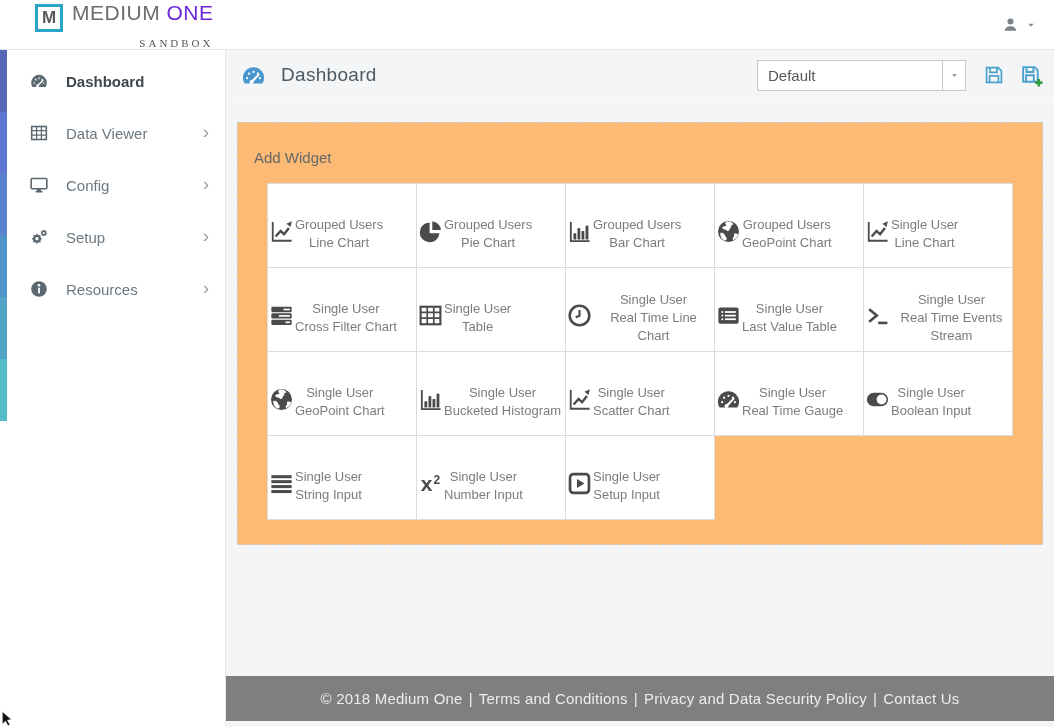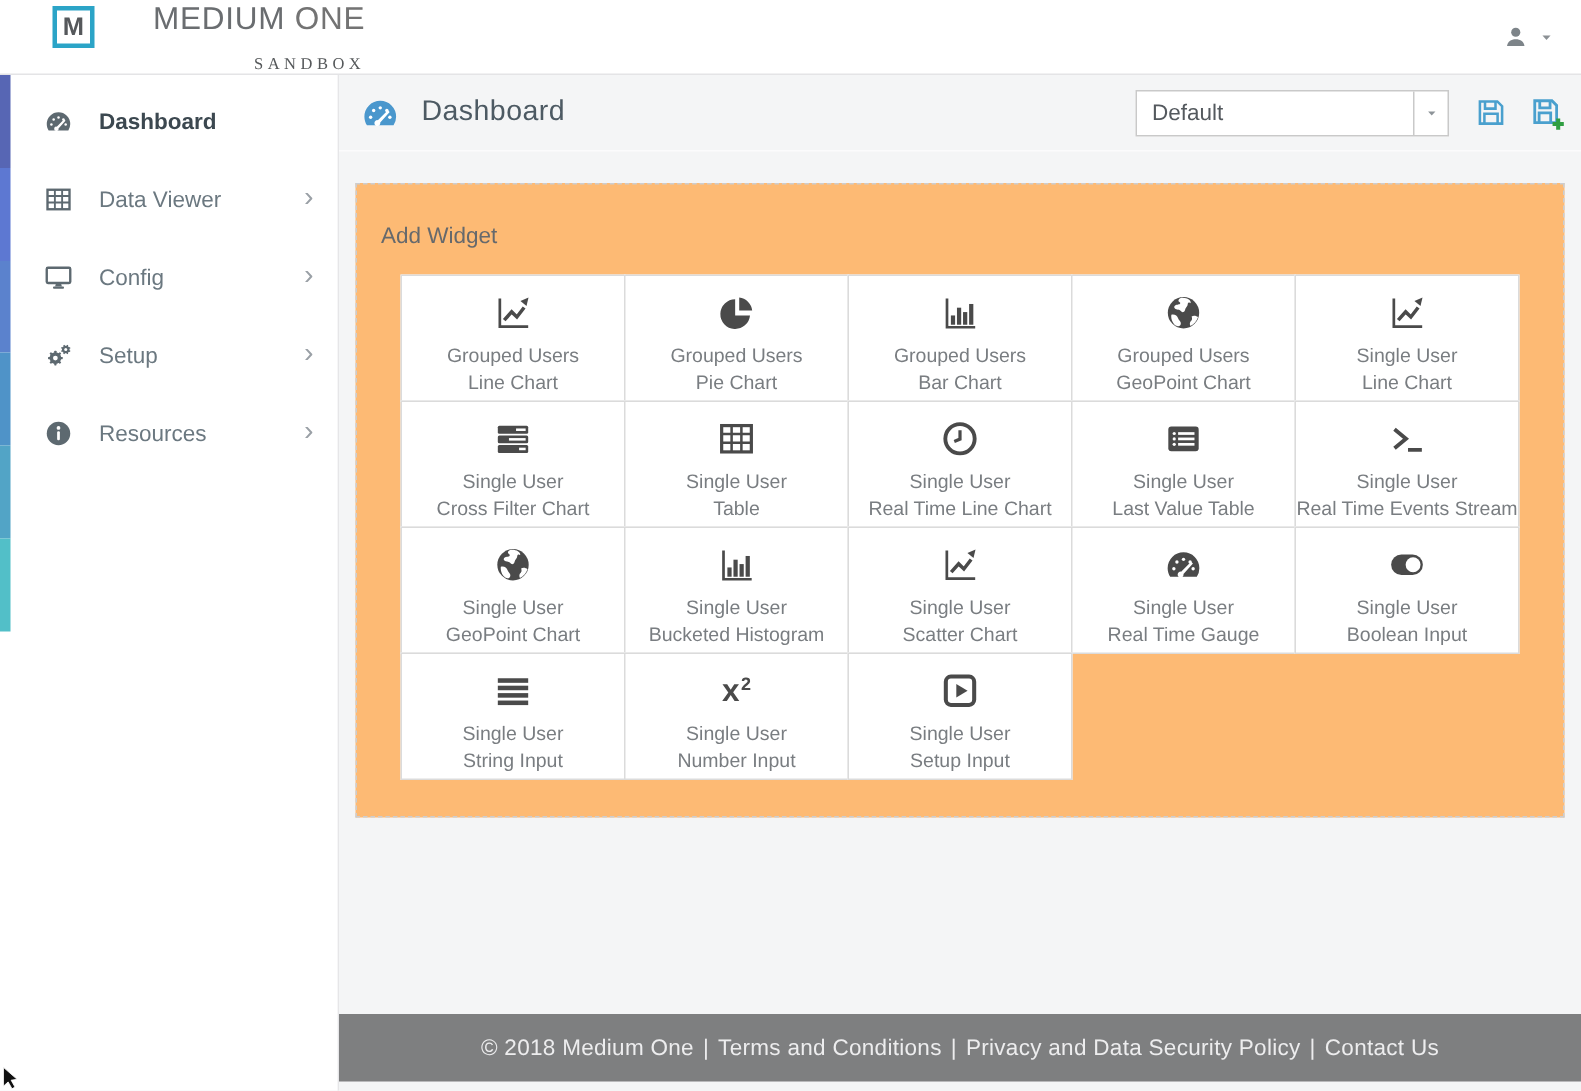--- a/index.html
+++ b/index.html
@@ -21,22 +21,22 @@
     display:flex; align-items:center; z-index:20;
   }
   .logo { display:flex; align-items:flex-start; margin-left:35px; cursor:pointer; }
   .logo-mark {
     width:28px; height:28px; border:3px solid #2ba4c7; margin-top:3px;
     display:flex; align-items:center; justify-content:center;
     font-size:17px; font-weight:bold; color:#55585b;
   }
   .logo-text { margin-left:9px; }
   .logo-line1 { font-size:21px; letter-spacing:0.5px; }
-  .logo-medium { color:#6a6d70;margin-left:30px; }
-  .logo-one { color:#737373; }
+  .logo-medium { color:#6a6d70; }
+  .logo-one { color:#6d28d9; }
   .logo-line2 {
     font-family:"Liberation Serif", serif; font-size:11px; color:#55585a;
     letter-spacing:3px; text-align:right; margin-top:12px;
   }
   .topbar-right { margin-left:auto; display:flex; align-items:center; padding-right:18px; }
   .workspace-select { display:flex; align-items:center; cursor:pointer; }
   .clipboard-ic { width:18px; height:18px; color:#8b9094; }
   .workspace-label { font-size:15px; color:#8b9094; margin:0 12px 0 8px; }
   .caret { width:10px; height:10px; color:#8b9094; }
   .user-menu { display:flex; align-items:center; margin-left:36px; cursor:pointer; }
@@ -88,21 +88,21 @@
     margin:21px 11px 0 11px;
     background:#fdba74;
     border:1px dashed #cccdd0;
     padding:13px 15px 25px;
   }
   .panel-title { font-size:15px; color:#66696c; margin:13px 0 17px 1px; }
   .widget-grid { width:746px; margin:0 auto; display:flex; flex-wrap:wrap; }
   .widget-cell {
     width:150px; height:85px; background:#ffffff;
     border:1px solid #dbdbdb; margin:0 -1px -1px 0;
-    display:flex; flex-direction:column; align-items:center;
+    display:flex; flex-direction:row; align-items:center;
     padding-top:11px; cursor:pointer;
   }
   .widget-icon { width:28px; height:27px; color:#4a4a4a; flex:0 0 27px; }
   .widget-text { margin-top:6px; text-align:center; font-size:13px; color:#797d81; line-height:18px; }
   .supx { font-size:21px; font-weight:bold; color:#4a4a4a; font-family:"Liberation Sans",sans-serif; line-height:27px; display:block; text-align:center; }
   .sup2 { font-size:12px; position:relative; top:-7px; margin-left:1px; }
 
   
   .footer {
     margin-top:auto; margin-bottom:6px; height:45px; flex:0 0 45px;

